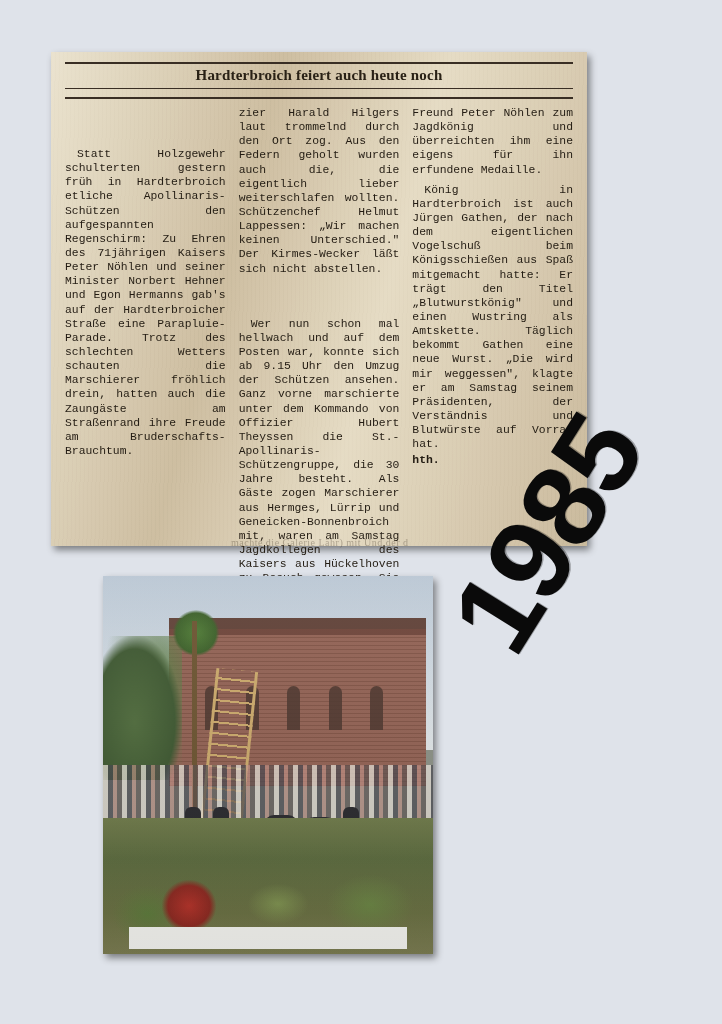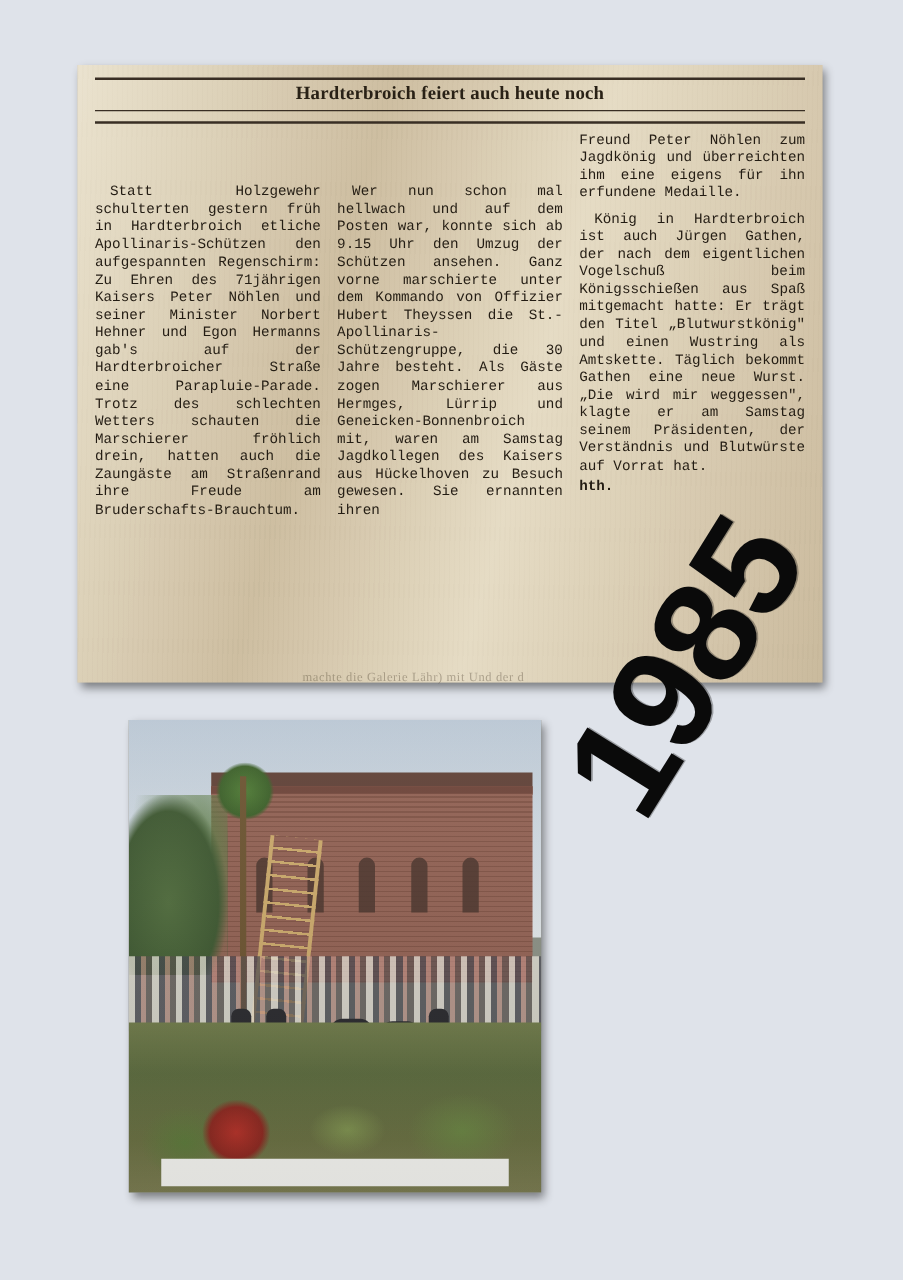--- a/index.html
+++ b/index.html
@@ -11,23 +11,23 @@
     height: 1024px;
     background: #dfe3ea;
     font-family: "Liberation Serif", serif;
     position: relative;
     overflow: hidden;
   }
 
   
   .clipping {
     position: absolute;
-    left: 62px;
+    left: 51px;
     top: 52px;
-    width: 596px;
+    width: 536px;
     height: 494px;
     background: #cdbfa3;
     background-image:
       linear-gradient(105deg, rgba(255,252,240,0.55) 0%, rgba(200,184,152,0.25) 35%, rgba(255,250,235,0.45) 60%, rgba(190,172,140,0.3) 100%),
       repeating-linear-gradient(91deg, rgba(120,100,70,0.05) 0px, rgba(120,100,70,0.05) 1px, rgba(0,0,0,0) 1px, rgba(0,0,0,0) 4px);
     box-shadow: 3px 4px 7px rgba(0,0,0,0.45);
     padding: 0;
     box-sizing: border-box;
     filter: contrast(1.02);
   }
@@ -271,20 +271,21 @@
 
     <div class="head-rule"></div>
 
     <div class="cols">
 
       <div class="col">
         <p class="indent">Statt Holzgewehr schulterten gestern früh in Hardterbroich etliche Apollinaris-Schützen den aufgespannten Regenschirm: Zu Ehren des 71jährigen Kaisers Peter Nöhlen und seiner Minister Norbert Hehner und Egon Hermanns gab's auf der Hardterbroicher Straße eine Parapluie-Parade. Trotz des schlechten Wetters schauten die Marschierer fröhlich drein, hatten auch die Zaungäste am Straßenrand ihre Freude am Bruderschafts-Brauchtum.</p>
       </div>
 
       <div class="col">
+        <p>zier Harald Hilgers laut trommelnd durch den Ort zog. Aus den Federn geholt wurden auch die, die eigentlich lieber weiterschlafen wollten. Schützenchef Helmut Lappessen: „Wir machen keinen Unterschied." Der Kirmes-Wecker läßt sich nicht abstellen.</p>
         <p class="indent">Wer nun schon mal hellwach und auf dem Posten war, konnte sich ab 9.15 Uhr den Umzug der Schützen ansehen. Ganz vorne marschierte unter dem Kommando von Offizier Hubert Theyssen die St.-Apollinaris-Schützengruppe, die 30 Jahre besteht. Als Gäste zogen Marschierer aus Hermges, Lürrip und Geneicken-Bonnenbroich mit, waren am Samstag Jagdkollegen des Kaisers aus Hückelhoven zu Besuch gewesen. Sie ernannten ihren</p>
       </div>
 
       <div class="col">
         <p>Freund Peter Nöhlen zum Jagdkönig und überreichten ihm eine eigens für ihn erfundene Medaille.</p>
         <p class="indent">König in Hardterbroich ist auch Jürgen Gathen, der nach dem eigentlichen Vogelschuß beim Königsschießen aus Spaß mitgemacht hatte: Er trägt den Titel „Blutwurstkönig" und einen Wustring als Amtskette. Täglich bekommt Gathen eine neue Wurst. „Die wird mir weggessen", klagte er am Samstag seinem Präsidenten, der Verständnis und Blutwürste auf Vorrat hat.</p>
         <p style="margin-top:-4px;" class="sig">hth.</p>
       </div>
 
     </div>

